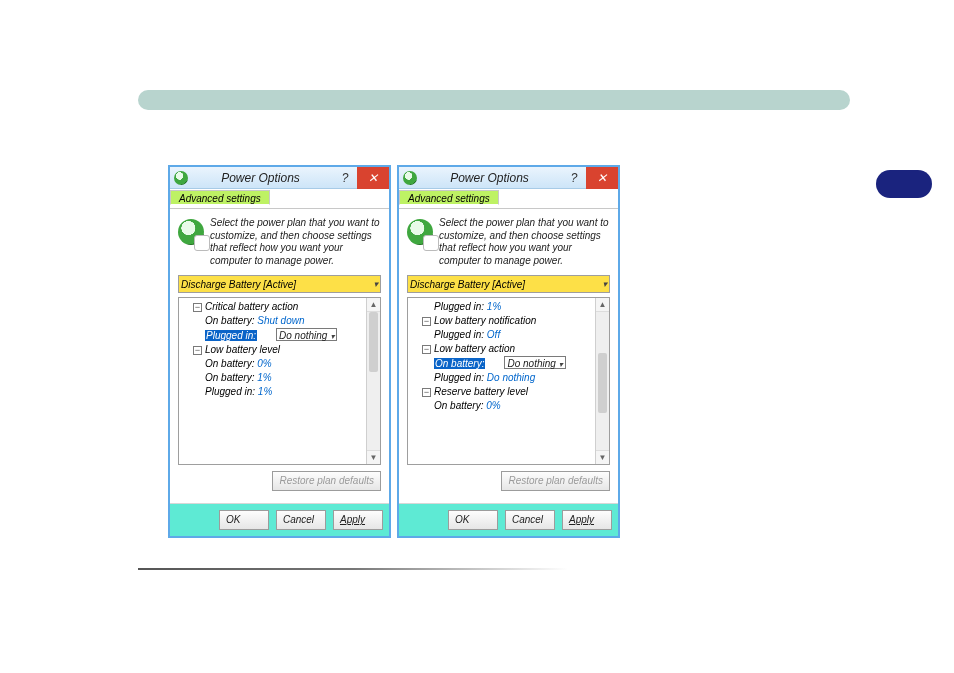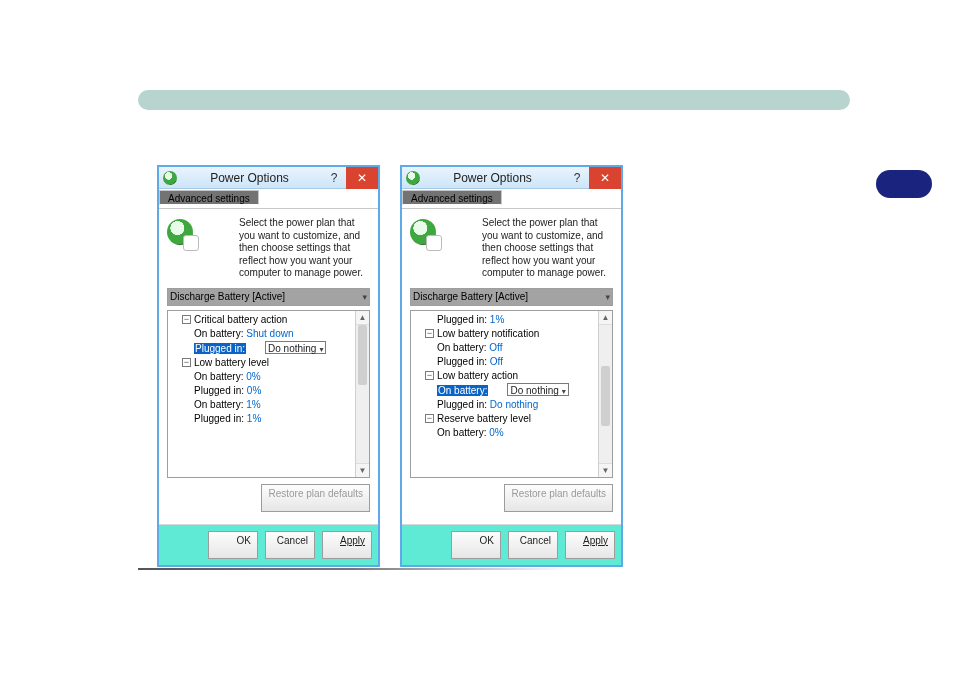--- a/index.html
+++ b/index.html
@@ -1,51 +1,51 @@
 <!DOCTYPE html>
 <html><head>
 <meta charset="utf-8">
 <style>
   * { box-sizing: border-box; margin: 0; padding: 0; }
   body { font-family: "Segoe UI", Tahoma, sans-serif; font-size: 11px; background: #fff; width: 954px; height: 673px; position: relative; }
   .top-bar { position: absolute; left: 138px; top: 90px; width: 712px; height: 20px; background: #b8d4ce; border-radius: 10px; }
   .side-badge { position: absolute; left: 876px; top: 170px; width: 56px; height: 28px; background: #1a237e; border-radius: 14px; }
-  .dialogs-row { position: absolute; left: 157px; top: 165px; display: flex; gap: 20px; }
+  .dialogs-row { position: absolute; left: 168px; top: 165px; display: flex; gap: 6px; font-style: italic; }
   .dialog { width: 223px; border: 2px solid #5ea9e8; background: #fff; }
   .titlebar { height: 22px; background: linear-gradient(#eaf4fd,#cde5f8); display: flex; align-items: center; position: relative; border-bottom: 1px solid #a7cbe7; }
   .titlebar-icon { width: 14px; height: 14px; margin-left: 4px; background: radial-gradient(circle at 40% 35%, #e8fbe8 0 30%, #3fa73f 31% 70%, #1f6f1f 71% 100%); border-radius: 50%; }
   .titlebar-text { flex: 1; text-align: center; font-size: 12px; color: #222; }
   .titlebar-btns { display: flex; }
   .titlebar-help { width: 24px; height: 22px; display:flex; align-items:center; justify-content:center; font-size: 12px; color:#333; }
   .titlebar-close { width: 32px; height: 22px; background:#d9432f; color:#fff; display:flex; align-items:center; justify-content:center; font-size:12px; }
   .tabstrip { background:#fff; border-bottom:1px solid #c8c8c8; height: 20px; }
-  .tab { display:inline-block; padding:2px 8px 0 8px; font-size:10px; background:#737373; border:1px solid #c8c8c8; border-bottom:1px solid #fff; position:relative; top:1px; }
+  .tab { display:inline-block; padding:2px 8px 0 8px; font-size:10px; background:#bef264; border:1px solid #c8c8c8; border-bottom:1px solid #fff; position:relative; top:1px; }
   .body { padding:8px 8px 6px 8px; }
   .desc-row { display:flex; gap:6px; margin-bottom:8px; }
   .desc-icon { width: 26px; height: 26px; border-radius:50%; background: radial-gradient(circle at 40% 35%, #e8fbe8 0 30%, #3fa73f 31% 70%, #1f6f1f 71% 100%); flex:0 0 26px; margin-top:2px; position:relative; }
   .desc-icon::after { content:""; position:absolute; right:-6px; bottom:-6px; width:14px; height:14px; background:#fff; border-radius:3px; border:1px solid #bbb; }
-  .desc-text { font-size:10px; color:#222; line-height:1.25;margin-left:40px; }
-  .plan-select { width:100%; height:18px; border:1px solid #9e9e9e; font-size:10px; padding:0 2px; display:flex; align-items:center; justify-content:space-between; margin-bottom:4px; background:#a3a3a3; }
+  .desc-text { font-size:10px; color:#222; line-height:1.25; }
+  .plan-select { width:100%; height:18px; border:1px solid #9e9e9e; font-size:10px; padding:0 2px; display:flex; align-items:center; justify-content:space-between; margin-bottom:4px; background:#fde047; }
   .plan-select .chev { font-size:9px; color:#444; }
   .tree-wrap { border:1px solid #9e9e9e; height:168px; position:relative; overflow:hidden; background:#fff; }
   .tree { padding:2px 2px; font-size:10px; line-height:14px; }
   .tree .row { white-space:nowrap; }
   .sqbtn { display:inline-block; width:9px; height:9px; border:1px solid #7a7a7a; text-align:center; line-height:7px; font-size:9px; color:#555; margin-right:3px; vertical-align:middle; background:#fff; }
   .ind1 { padding-left:12px; } .ind2 { padding-left:24px; }
   .link { color:#0066cc; }
   .hl { background:#0a64c8; color:#fff; padding:0 1px; }
   .drop { display:inline-block; border:1px solid #7a7a7a; height:13px; padding:0 2px; font-size:10px; color:#222; background:#fff; margin-left:19px; }
   .drop .chev { font-size:8px; color:#444; margin-left:3px; }
   .scroll { position:absolute; right:0; top:0; bottom:0; width:14px; background:#efefef; border-left:1px solid #cfcfcf; }
   .scroll-up, .scroll-down { height:14px; display:flex; align-items:center; justify-content:center; font-size:8px; color:#666; background:#f5f5f5; border-bottom:1px solid #ddd; }
   .scroll-down { position:absolute; bottom:0; left:0; right:0; border-top:1px solid #ddd; border-bottom:none; }
   .thumb { position:absolute; left:2px; right:2px; background:#cfcfcf; border-radius:2px; }
   .btnrow1 { text-align:right; padding:6px 0; }
   .btnrow2 { text-align:right; padding:6px 6px; background:#5eead4; border-top:1px solid #d7d7d7; }
-  .btn { display:inline-block; min-width:50px; height:28px; border:1px solid #9c9c9c; background:linear-gradient(#fdfdfd,#e6e6e6); font-size:10px; line-height:18px; text-align:right; margin-left:4px; padding:0 6px; color:#222; }
+  .btn { display:inline-block; min-width:50px; height:20px; border:1px solid #9c9c9c; background:linear-gradient(#fdfdfd,#e6e6e6); font-size:10px; line-height:18px; text-align:left; margin-left:4px; padding:0 6px; color:#222; }
   .btn.disabled { color:#9a9a9a; }
   .footer-line { position:absolute; left:138px; top:568px; width:430px; height:2px; background: linear-gradient(to right,#555,#777,rgba(0,0,0,0)); }
 </style>
 </head>
 <body>
 
 <div class="top-bar"></div>
 <div class="side-badge"></div>
 <div class="footer-line"></div>
 
@@ -72,21 +72,20 @@
         <span>Discharge Battery [Active]</span>
         <span class="chev">▾</span>
       </div>
       <div class="tree-wrap">
         <div class="tree">
           <div class="row ind1"><span class="sqbtn">−</span><span>Critical battery action</span></div>
           <div class="row ind2"><span>On battery:</span> <span class="link">Shut down</span></div>
           <div class="row ind2"><span class="hl">Plugged in:</span><span class="drop"><span>Do nothing</span><span class="chev">▾</span></span></div>
           <div class="row ind1"><span class="sqbtn">−</span><span>Low battery level</span></div>
           <div class="row ind2"><span>On battery:</span> <span class="link">0%</span></div>
-          <div class="row ind2"><span>Plugged in:</span> <span class="link">0%</span></div>
           <div class="row ind2"><span>On battery:</span> <span class="link">1%</span></div>
           <div class="row ind2"><span>Plugged in:</span> <span class="link">1%</span></div>
 
         </div>
         <div class="scroll">
           <div class="scroll-up">▲</div>
           <div class="thumb" style="top:14px; height:60px;"></div>
           <div class="scroll-down">▼</div>
         </div>
       </div>
@@ -119,21 +118,20 @@
         <div class="desc-text">Select the power plan that you want to customize, and then choose settings that reflect how you want your computer to manage power.</div>
       </div>
       <div class="plan-select">
         <span>Discharge Battery [Active]</span>
         <span class="chev">▾</span>
       </div>
       <div class="tree-wrap">
         <div class="tree">
           <div class="row ind2"><span>Plugged in:</span> <span class="link">1%</span></div>
           <div class="row ind1"><span class="sqbtn">−</span><span>Low battery notification</span></div>
-          <div class="row ind2"><span>On battery:</span> <span class="link">Off</span></div>
           <div class="row ind2"><span>Plugged in:</span> <span class="link">Off</span></div>
           <div class="row ind1"><span class="sqbtn">−</span><span>Low battery action</span></div>
           <div class="row ind2"><span class="hl">On battery:</span><span class="drop"><span>Do nothing</span><span class="chev">▾</span></span></div>
           <div class="row ind2"><span>Plugged in:</span> <span class="link">Do nothing</span></div>
           <div class="row ind1"><span class="sqbtn">−</span><span>Reserve battery level</span></div>
           <div class="row ind2"><span>On battery:</span> <span class="link">0%</span></div>
 
         </div>
         <div class="scroll">
           <div class="scroll-up">▲</div>

